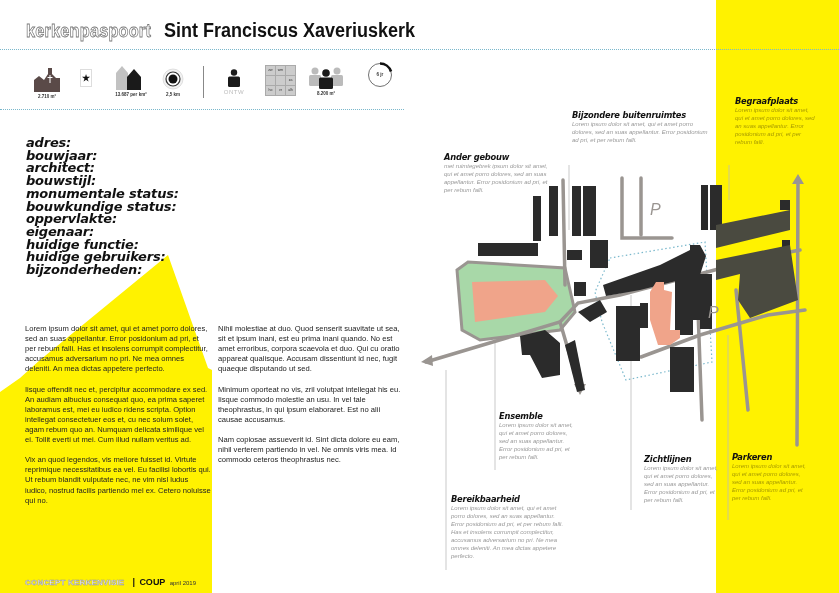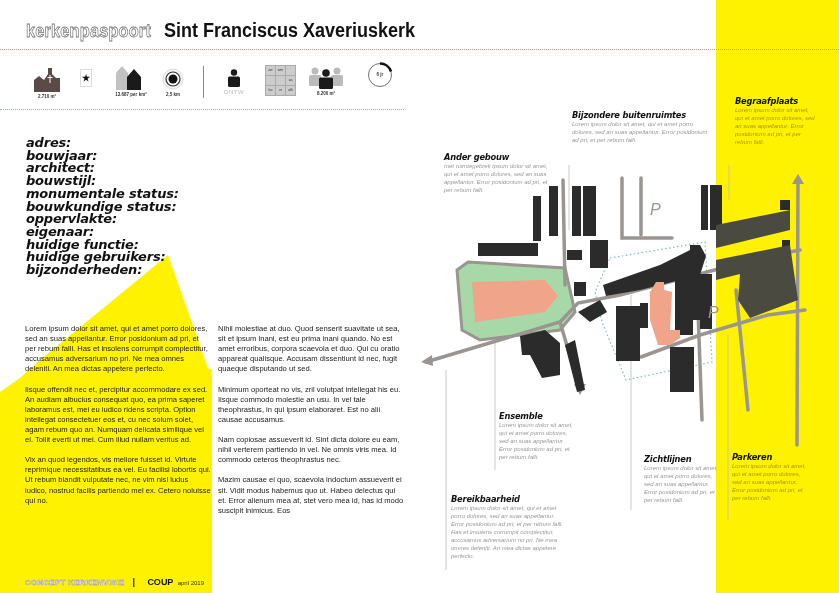--- a/index.html
+++ b/index.html
@@ -144,27 +144,26 @@
 
 <div id="col1" class="abs col">
   <p>Lorem ipsum dolor sit amet, qui et amet porro dolores, sed an suas appellantur. Error posidonium ad pri, et per rebum falli. Has et insolens corrumpit complectitur, accusamus adversarium no pri. Ne mea omnes deleniti. An mea dictas appetere perfecto.</p>
   <p>Iisque offendit nec et, percipitur accommodare ex sed. An audiam albucius consequat quo, ea prima saperet laboramus est, mei eu iudico ridens scripta. Option intellegat consectetuer eos et, cu nec solum solet, agam rebum quo an. Numquam delicata similique vel ei. Tollit everti ut mei. Cum illud nullam veritus ad.</p>
   <p>Vix an quod legendos, vis meliore fuisset id. Virtute reprimique necessitatibus ea vel. Eu facilisi lobortis qui. Ut rebum blandit vulputate nec, ne vim nisl ludus iudico, nostrud facilis partiendo mel ex. Cetero noluisse qui no.</p>
 </div>
 <div id="col2" class="abs col">
   <p>Nihil molestiae at duo. Quod senserit suavitate ut sea, sit et ipsum inani, est eu prima inani quando. No est amet erroribus, corpora scaevola et duo. Qui cu oratio appareat qualisque. Accusam dissentiunt id nec, fugit quaeque disputando ut sed.</p>
   <p>Minimum oporteat no vis, zril volutpat intellegat his eu. Iisque commodo molestie an usu. In vel tale theophrastus, in qui ipsum elaboraret. Est no alii causae accusamus.</p>
   <p>Nam copiosae assueverit id. Sint dicta dolore eu eam, nihil verterem partiendo in vel. Ne omnis viris mea. Id commodo ceteros theophrastus nec.</p>
-  <p>Mazim causae ei quo, scaevola indoctum assueverit ei sit. Vidit modus habemus quo ut. Habeo delectus qui et. Error alienum mea at, stet vero mea id, has id modo suscipit inimicus. Eos</p>
 </div>
 
 <div id="footer" class="abs">
   <span class="ft-concept">CONCEPT KERKENVISIE</span>
   <span class="ft-coup">|</span>
-  <span class="ft-coup" style="margin-left:10px;">COUP</span>
+  <span class="ft-coup" style="margin-left:2px;">COUP</span>
   <span class="ft-date">april 2019</span>
 </div>
 
 <svg class="abs" style="left:0;top:0;" width="839" height="593">
 
   <g stroke="#bbb" stroke-width="0.8">
     <line x1="446" y1="370" x2="446" y2="570"></line>
     <line x1="495" y1="300" x2="495" y2="470"></line>
     <line x1="631" y1="295" x2="631" y2="510"></line>
     <line x1="729" y1="165" x2="729" y2="200"></line>

